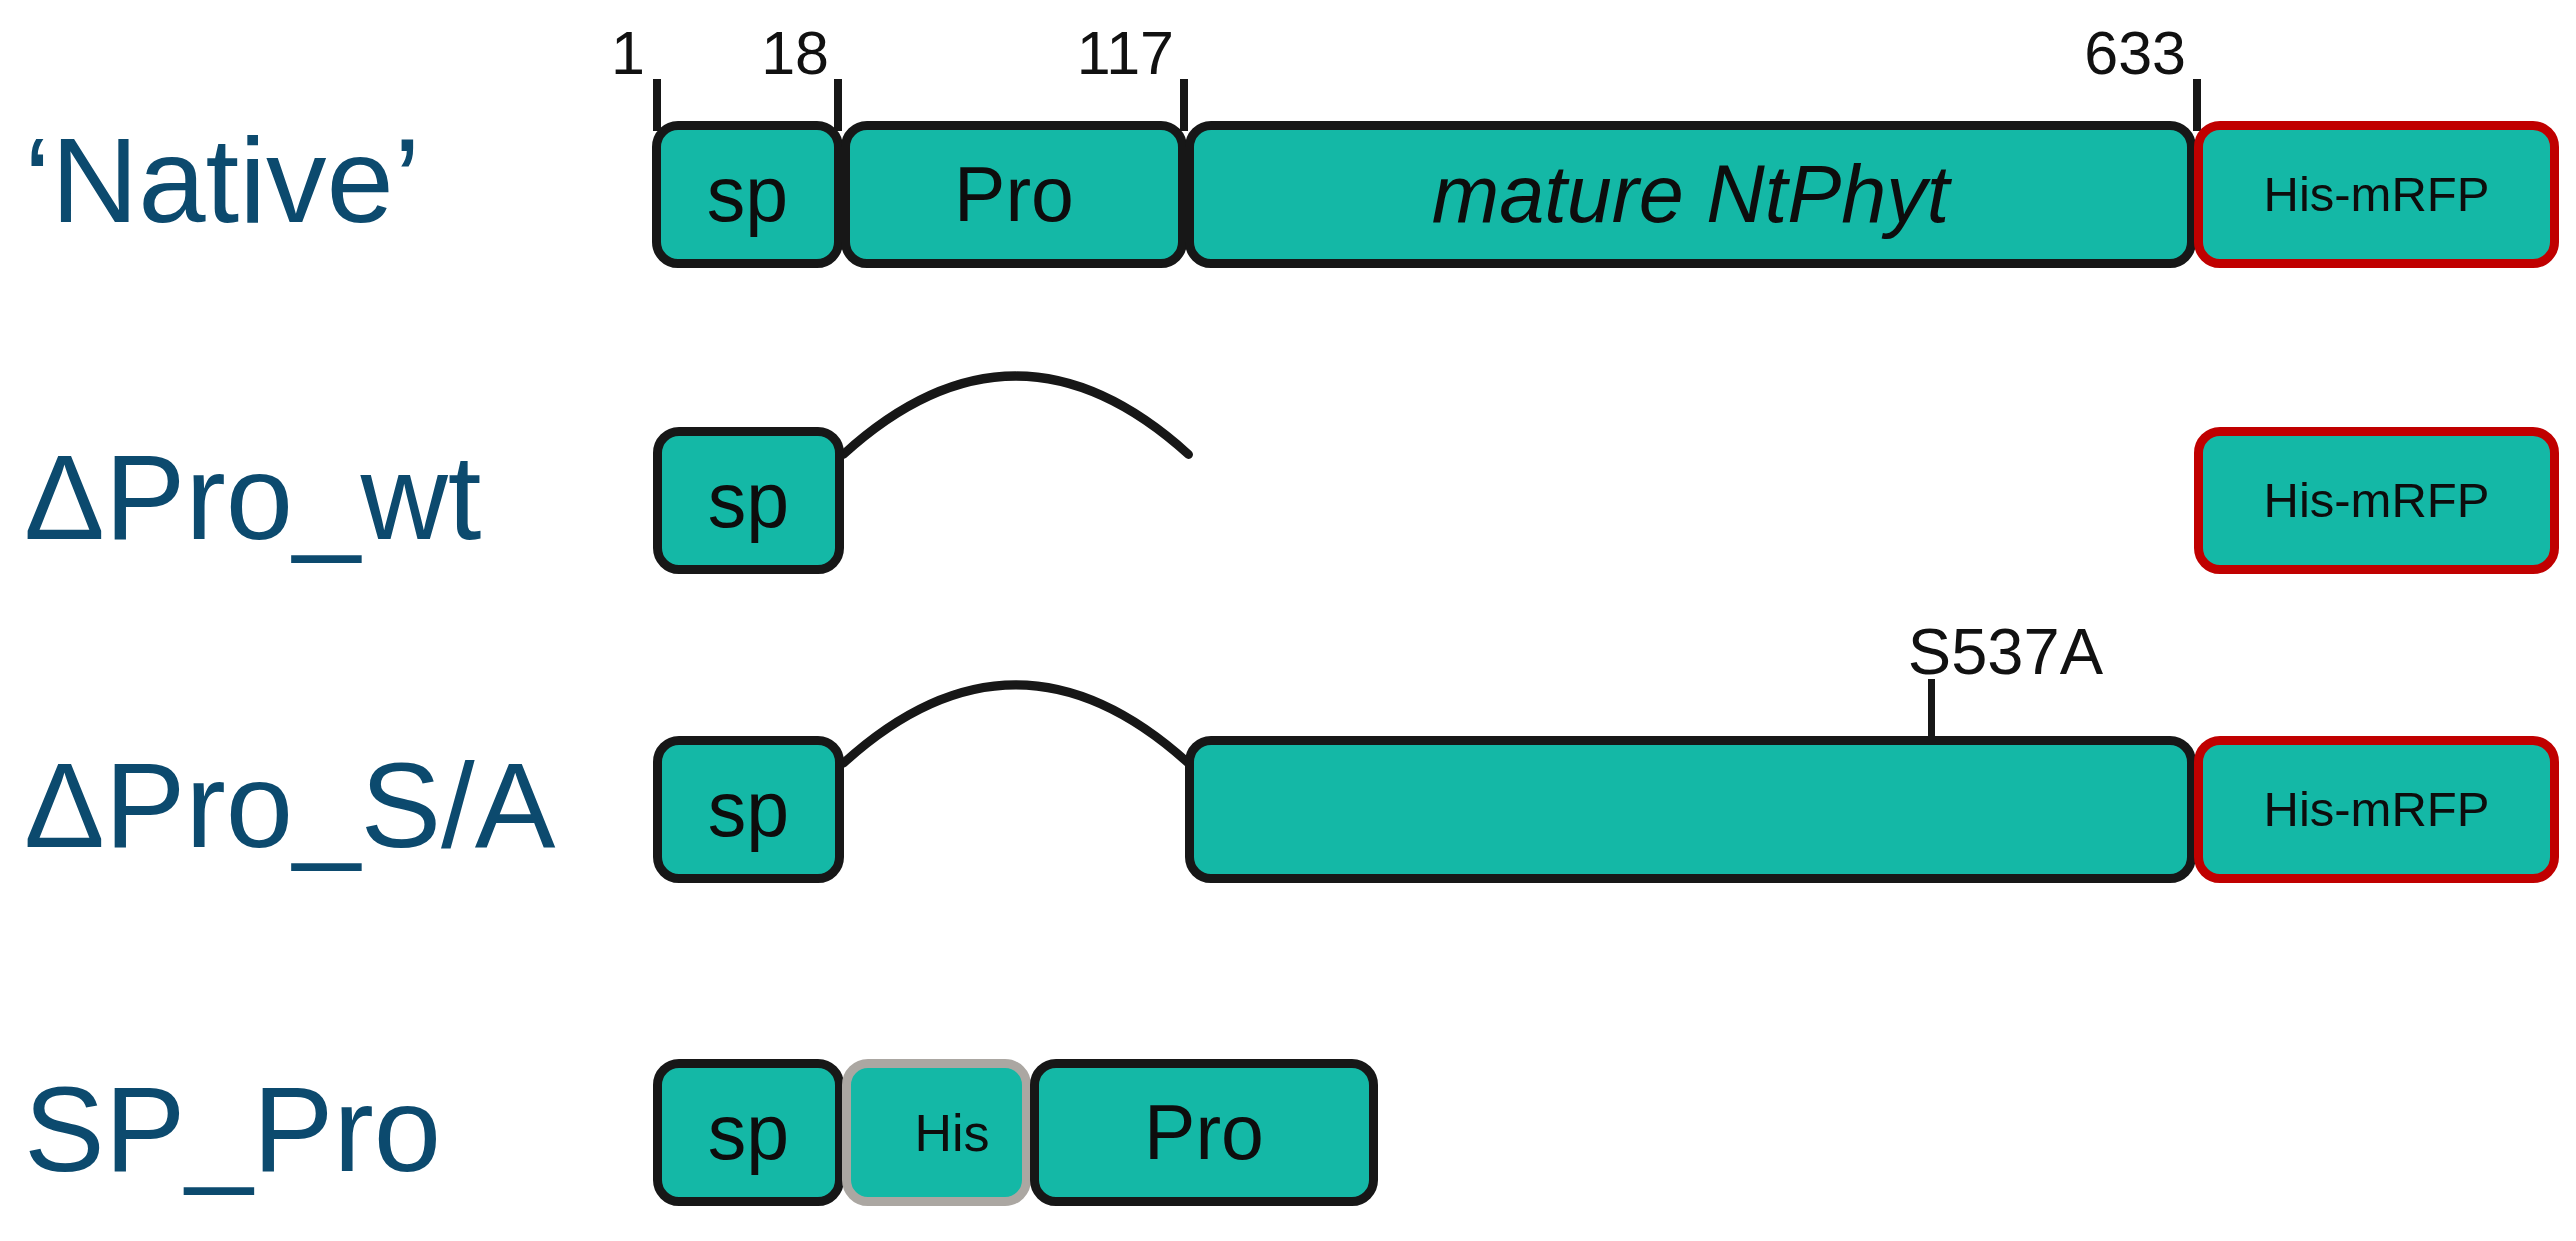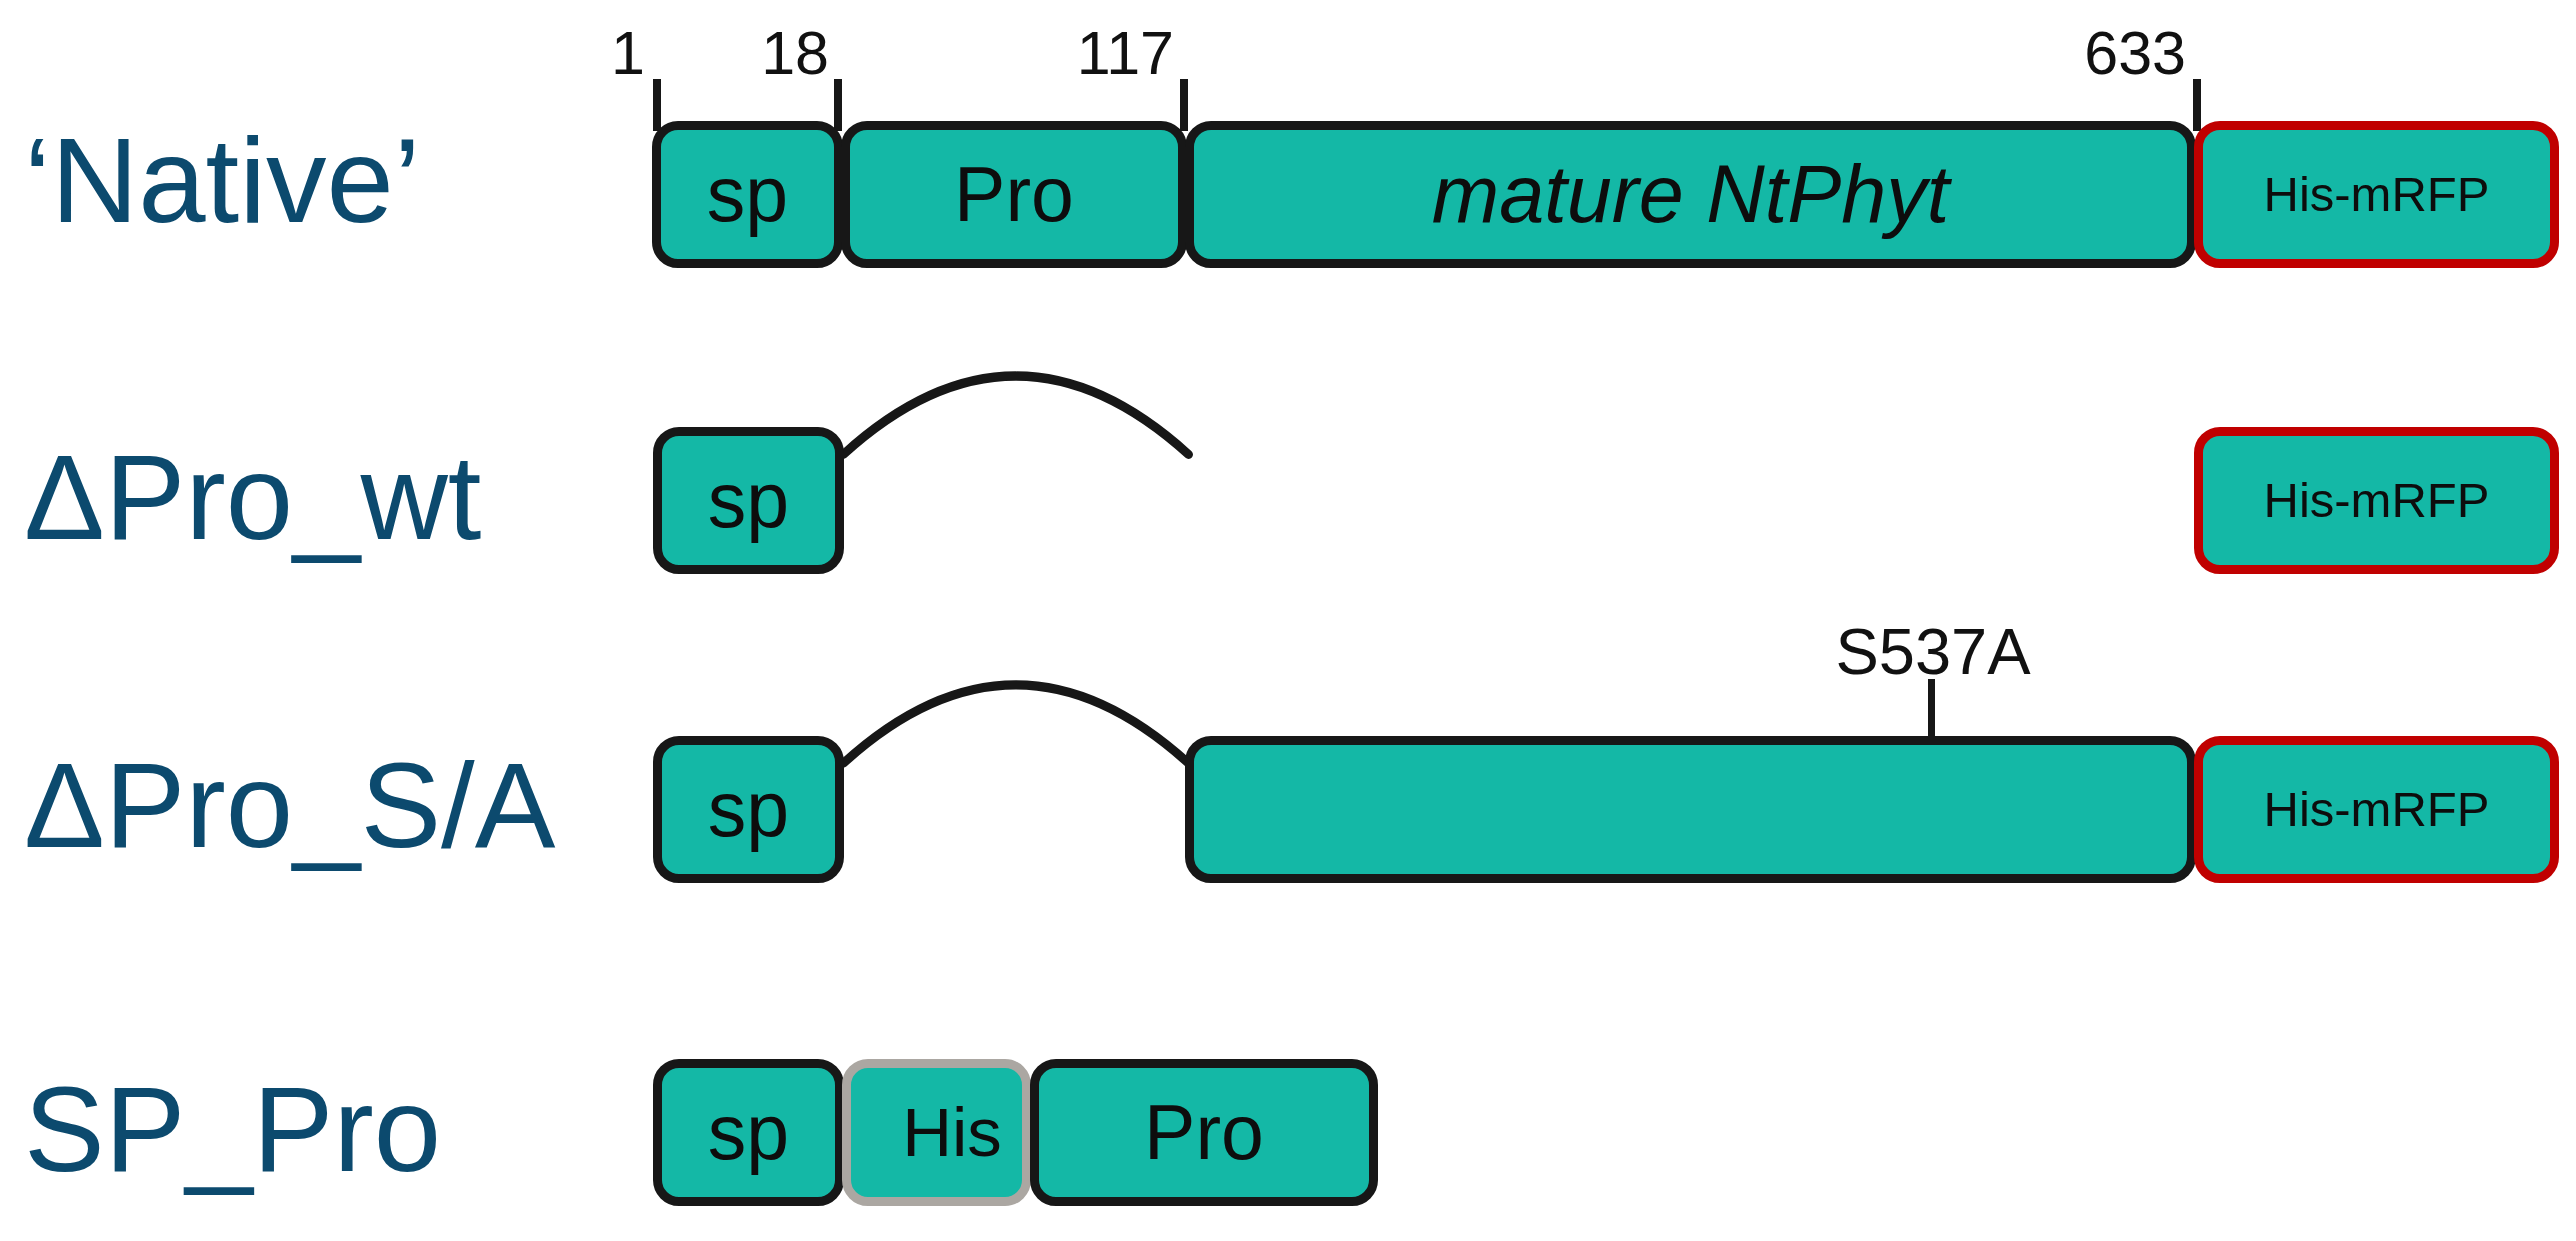--- a/index.html
+++ b/index.html
@@ -29,42 +29,42 @@
     background: #14b8a6;
     display: flex;
     align-items: center;
     justify-content: center;
     font-size: 81px;
     line-height: 1;
     white-space: nowrap;
     color: #0d0d0d;
   }
   .box.red  { border-color: #c00000; font-size: 49px; }
-  .box.gray { border-color: #aba7a2; font-size: 69px; padding-left: 31px; }
+  .box.gray { border-color: #aba7a2; font-size: 52px; padding-left: 31px; }
   .box.small-label { font-size: 77px; }
   .ticknum {
     position: absolute;
     width: 202px;
     top: 22.6px;
     font-size: 61px;
     line-height: 61px;
     text-align: right;
     color: #111111;
   }
   .tickline {
     position: absolute;
     width: 8px;
     top: 79px;
     height: 52px;
     background: #171717;
   }
   .annot {
     position: absolute;
     width: 340px;
-    text-align: center;
+    text-align: right;
     font-size: 65px;
     line-height: 65px;
     color: #111111;
   }
   .annot-tick {
     position: absolute;
     width: 7.3px;
     background: #171717;
   }
   #arc-layer {

